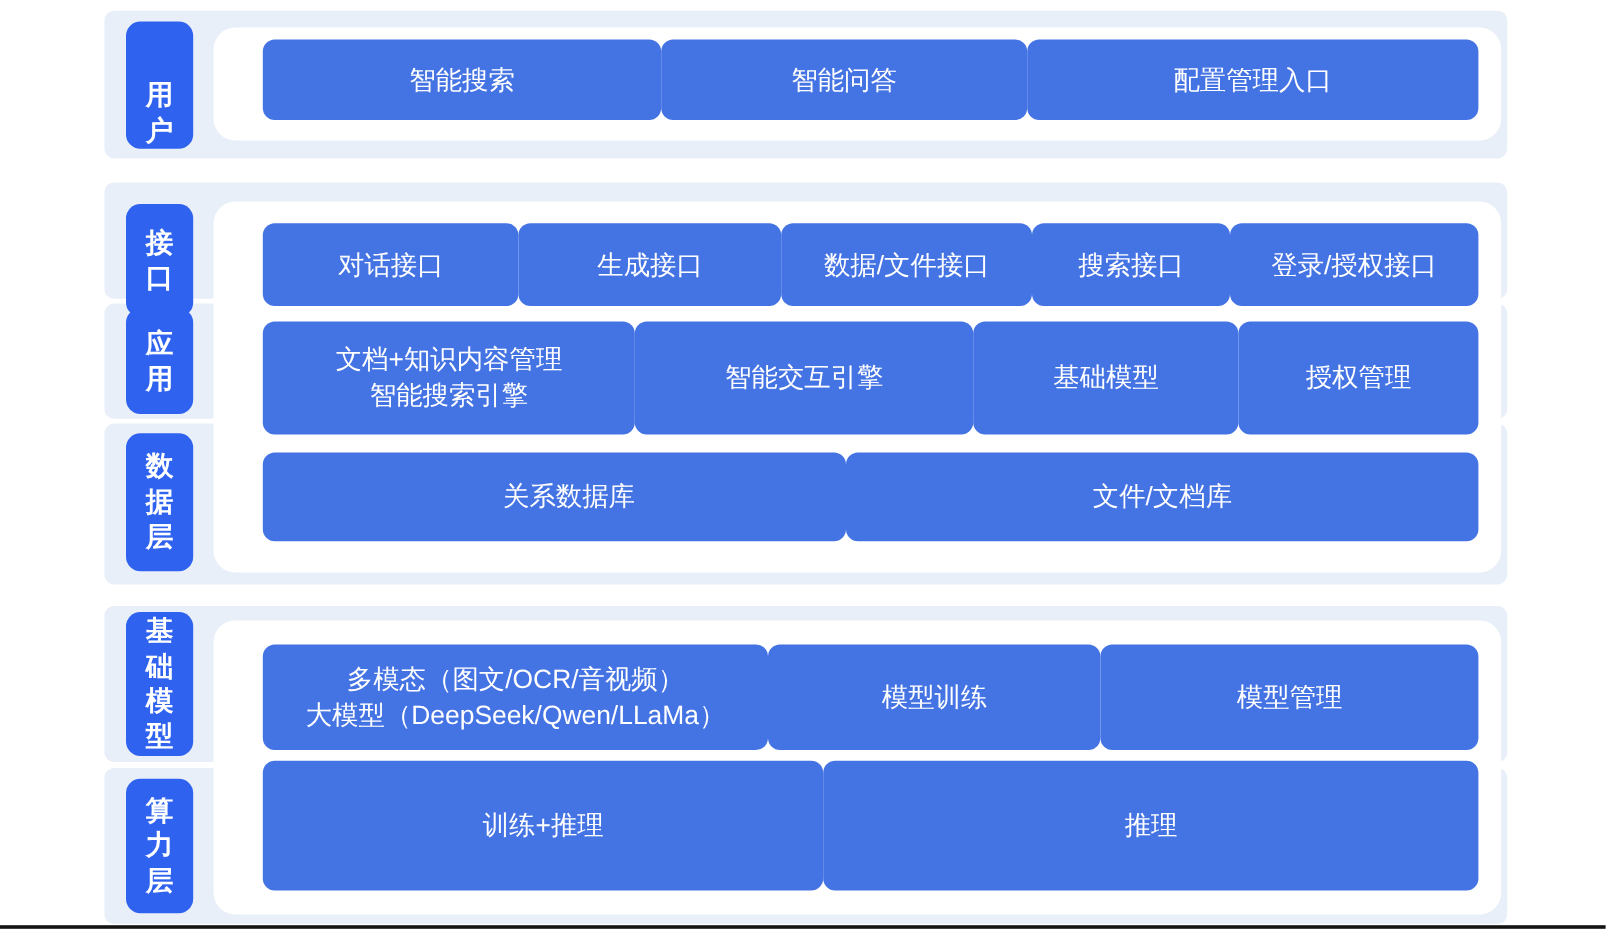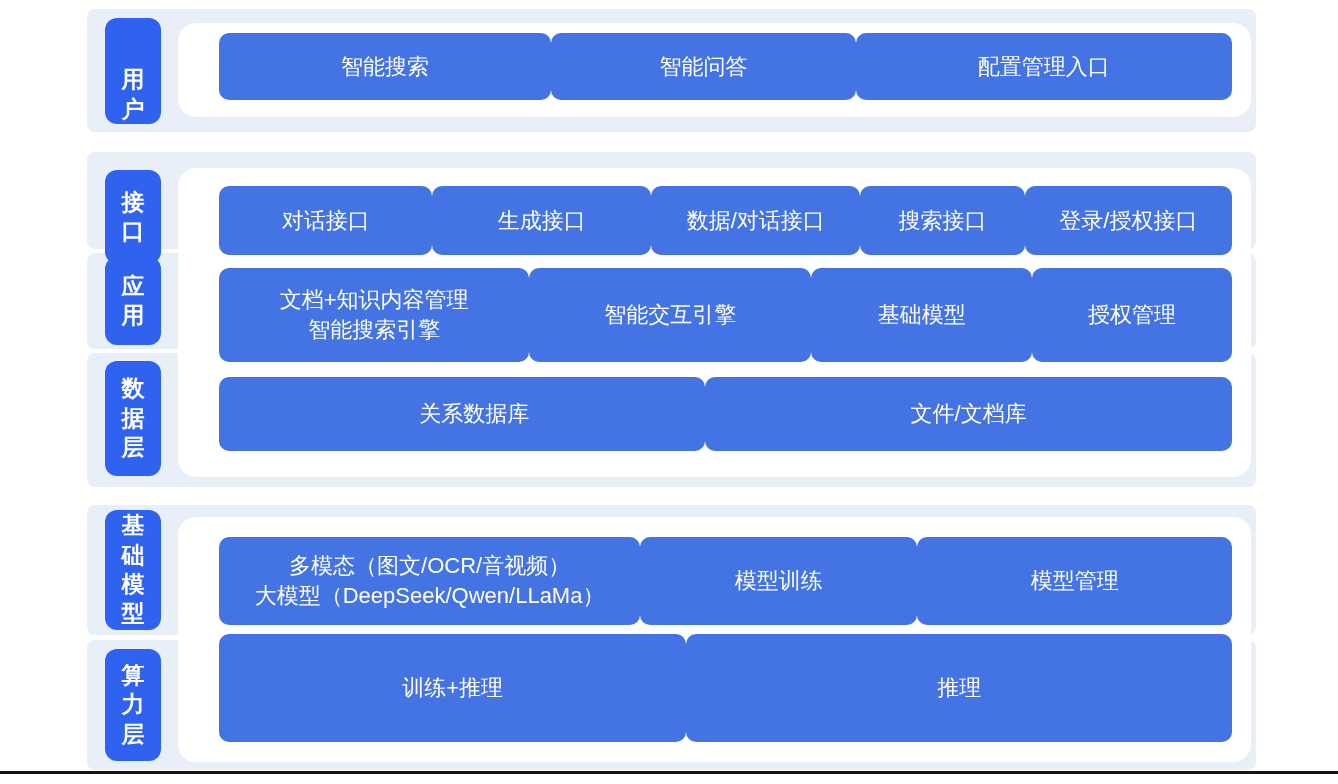--- a/index.html
+++ b/index.html
@@ -80,21 +80,21 @@
 
   <div class="row" style="top:33px;height:67px;">
     <div class="block" style="flex-grow:323;">智能搜索</div>
     <div class="block" style="flex-grow:296;">智能问答</div>
     <div class="block" style="flex-grow:366;">配置管理入口</div>
   </div>
 
   <div class="row" style="top:186px;height:69px;">
     <div class="block" style="flex-grow:205;">对话接口</div>
     <div class="block" style="flex-grow:210;">生成接口</div>
-    <div class="block" style="flex-grow:201;">数据/对话接口</div>
+    <div class="block" style="flex-grow:201;">数据/文件接口</div>
     <div class="block" style="flex-grow:158;">搜索接口</div>
     <div class="block" style="flex-grow:199;">登录/授权接口</div>
   </div>
 
   <div class="row" style="top:268px;height:94px;">
     <div class="block" style="flex-grow:295;">文档+知识内容管理
 智能搜索引擎</div>
     <div class="block" style="flex-grow:268;">智能交互引擎</div>
     <div class="block" style="flex-grow:210;">基础模型</div>
     <div class="block" style="flex-grow:190;">授权管理</div>

